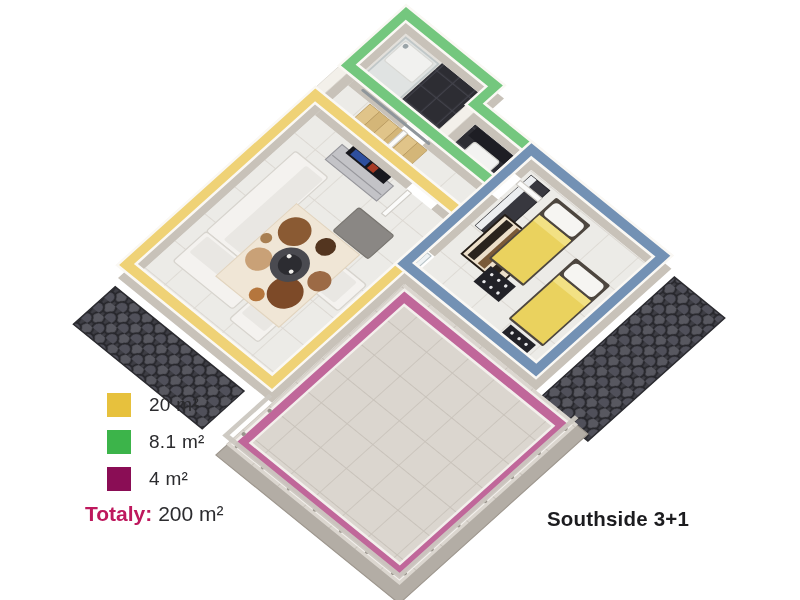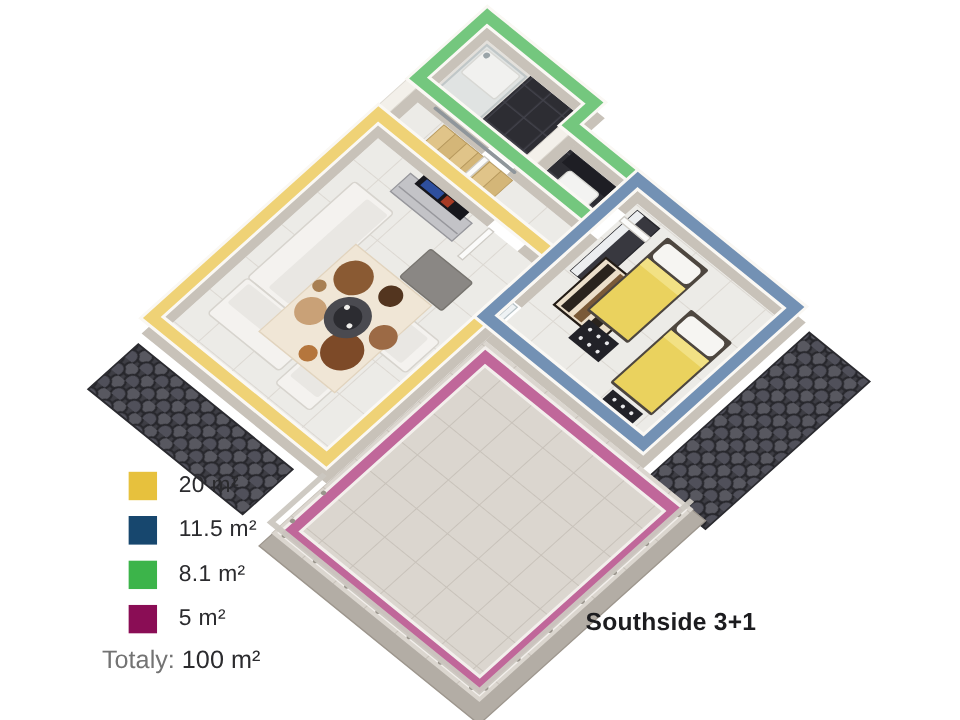--- a/index.html
+++ b/index.html
@@ -4,22 +4,22 @@
 <style>
   html,body{margin:0;padding:0;background:#ffffff;}
   .stage{position:relative;width:800px;height:600px;background:#ffffff;overflow:hidden;
          font-family:"Liberation Sans", sans-serif;}
   .plan-svg{position:absolute;left:0;top:0;}
   .legend{position:absolute;left:85px;top:390px;width:220px;}
   .legend-row{display:flex;align-items:center;height:30px;margin-bottom:7px;}
   .legend-swatch{width:24px;height:24px;margin-left:22px;flex:0 0 24px;}
   .legend-label{margin-left:18px;font-size:19px;color:#2b2b2e;letter-spacing:0.3px;}
   .legend-total{margin-top:8px;font-size:21px;color:#2b2b2e;}
-  .legend-total b{font-weight:normal;color:#737373;}
-  .title-block{position:absolute;right:52px;top:506px;width:260px;text-align:left;
+  .legend-total b{font-weight:bold;color:#be185d;}
+  .title-block{position:absolute;right:52px;top:506px;width:260px;text-align:center;
                font-weight:bold;font-size:20.5px;line-height:1.28;color:#1c1c1f;letter-spacing:0.2px;}
 </style>
 </head>
 <body>
 
 <div class="stage">
 
   <svg class="plan-svg" width="800" height="600" viewBox="0 0 800 600">
     <defs>
       <pattern id="tile" patternUnits="userSpaceOnUse" width="1.04" height="1.04">
@@ -221,39 +221,33 @@
 
   <div class="legend">
     <div class="legend-row">
       <svg class="legend-swatch" width="24" height="24">
         <rect width="24" height="24" fill="#E7C13D"></rect>
       </svg>
       <span class="legend-label">20 m²</span>
     </div>
     <div class="legend-row">
       <svg class="legend-swatch" width="24" height="24">
-        <rect width="24" height="24" fill="#17476E"></rect>
-      </svg>
-      <span class="legend-label">11.5 m²</span>
-    </div>
-    <div class="legend-row">
-      <svg class="legend-swatch" width="24" height="24">
         <rect width="24" height="24" fill="#3CB44A"></rect>
       </svg>
       <span class="legend-label">8.1 m²</span>
     </div>
     <div class="legend-row">
       <svg class="legend-swatch" width="24" height="24">
         <rect width="24" height="24" fill="#8A0D55"></rect>
       </svg>
-      <span class="legend-label">5 m²</span>
+      <span class="legend-label">4 m²</span>
     </div>
     <div class="legend-total">
       <b>Totaly:</b>
-      <span>100 m²</span>
+      <span>200 m²</span>
     </div>
   </div>
 
   <div class="title-block">
     <div>Southside 3+1</div>
   </div>
 
 </div>
 
 </body></html>

